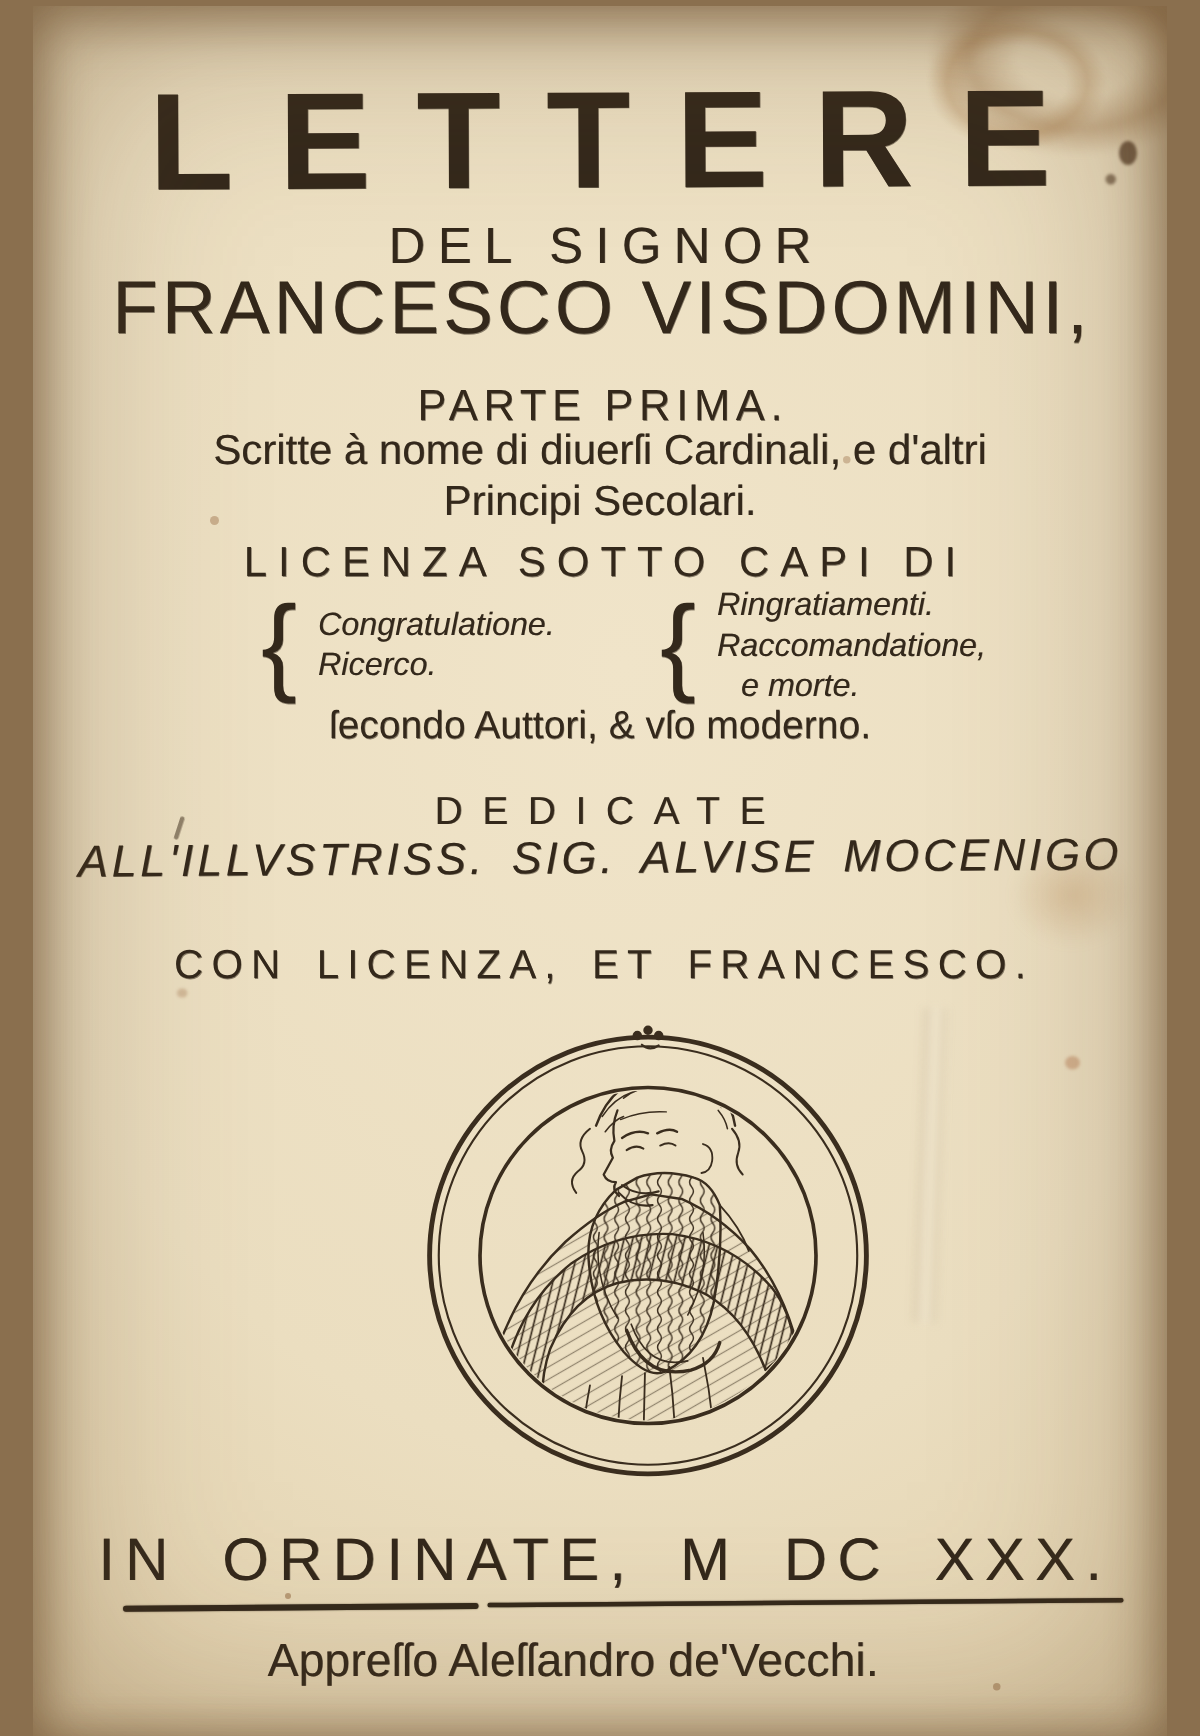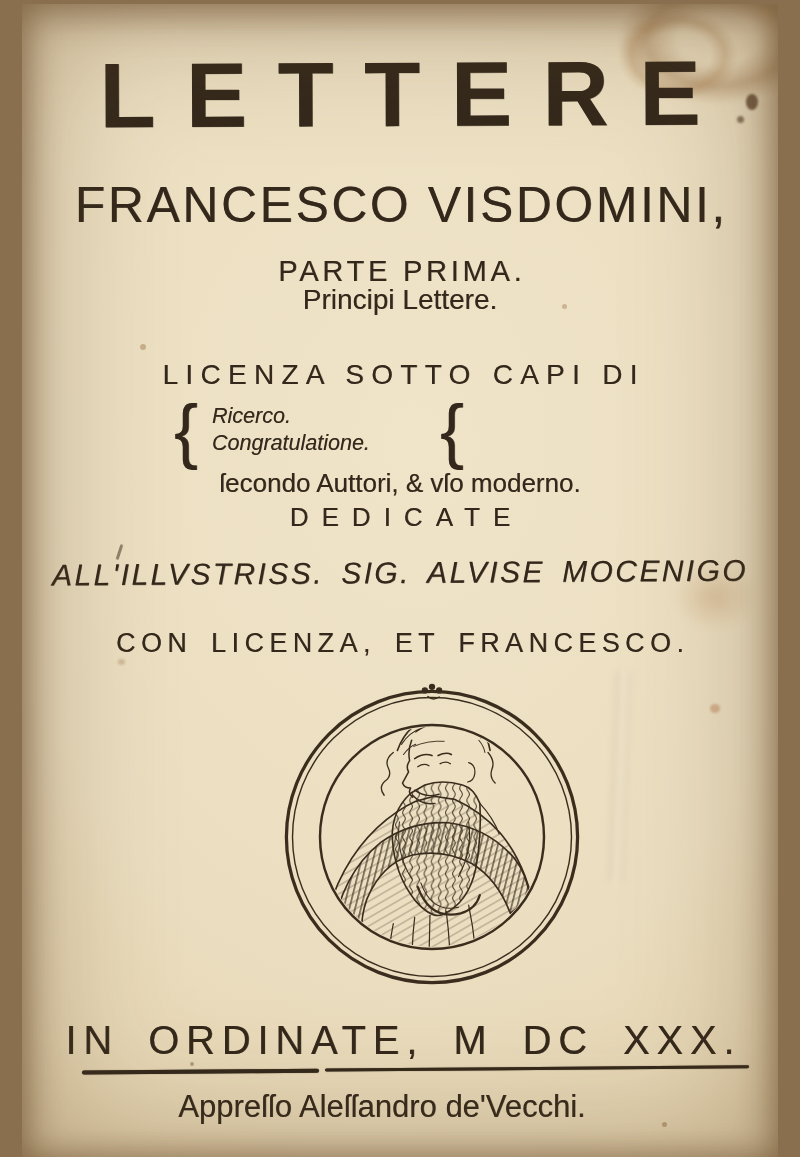--- a/index.html
+++ b/index.html
@@ -24,21 +24,21 @@
   }
   .txt{position:absolute;left:0;right:0;text-align:center;line-height:1;
        text-shadow:0.4px 0.4px 0 rgba(51,40,27,.55);}
   .t-title   {top:44px;  font-size:92px; font-weight:700; letter-spacing:.33em; padding-left:.33em; transform:rotate(-.25deg);}
   .t-signor  {top:143px; font-size:34px; letter-spacing:.24em; padding-left:.24em;}
   .t-author  {top:176px; font-size:50px; letter-spacing:.05em; padding-left:.05em;}
   .t-parte   {top:253px; font-size:29px; letter-spacing:.13em; padding-left:.13em;}
   .t-scritte {top:279px; font-size:28px; line-height:1.2;}
   .t-ordinate{top:357px; font-size:28px; letter-spacing:.26em; padding-left:.26em;}
   .t-dalle   {top:464px; font-size:26px; line-height:1.22;}
-  .t-dedicate{top:500px; font-size:26px; letter-spacing:.5em; padding-left:.5em;}
+  .t-dedicate{top:523px; font-size:26px; letter-spacing:.5em; padding-left:.5em;}
   .t-dedicatee{top:554px;font-size:30px; font-style:italic; letter-spacing:.08em; word-spacing:.22em; transform:rotate(-.4deg);}
   .t-dedsub  {top:590px; font-size:25px; font-style:italic; word-spacing:.08em;}
   .t-licenza {top:626px; font-size:27px; letter-spacing:.2em;  word-spacing:.22em; padding-left:.2em;}
   .t-imprint {top:1016px;font-size:40px; letter-spacing:.17em; word-spacing:.28em; padding-left:.17em;}
   .t-publisher{top:1087px;font-size:31px; transform:translateX(-18px);}
 
   .capi{position:absolute;top:386px;left:0;right:0;height:80px;}
   .capi-col{position:absolute;top:0;display:flex;align-items:center;}
   .capi-col.left {left:152px;}
   .capi-col.right{left:418px;}
@@ -91,39 +91,46 @@
   <div class="spot s-fox1"></div>
   <div class="spot s-fox2"></div>
   <div class="spot s-fox3"></div>
   <div class="spot s-fox4"></div>
   <div class="spot s-fox5"></div>
   <div class="spot s-fox6"></div>
   <div class="crease"></div>
   <div class="penmark"></div>
 
   <div class="txt t-title">LETTERE</div>
+  <div class="txt t-signor">DEL SIGNOR</div>
   <div class="txt t-author">FRANCESCO VISDOMINI,</div>
   <div class="txt t-parte">PARTE PRIMA.</div>
 
   <div class="txt t-scritte">
-    <div>Principi Lettere.</div>
+    <div>Scritte à nome di diuerſi Cardinali, e d'altri</div>
+    <div>Principi Secolari.</div>
   </div>
 
   <div class="txt t-ordinate">LICENZA SOTTO CAPI DI</div>
 
   <div class="capi">
     <div class="capi-col left">
       <span class="brace">{</span>
       <ul class="capi-list">
+        <li>Congratulatione.</li>
         <li>Ricerco.</li>
-        <li>Congratulatione.</li>
       </ul>
     </div>
     <div class="capi-col right">
       <span class="brace">{</span>
+      <ul class="capi-list">
+        <li>Ringratiamenti.</li>
+        <li>Raccomandatione,</li>
+        <li>e morte.</li>
+      </ul>
     </div>
   </div>
 
   <div class="txt t-dalle">
     <div>ſecondo Auttori, &amp; vſo moderno.</div>
   </div>
 
   <div class="txt t-dedicate">DEDICATE</div>
   <div class="txt t-dedicatee">ALL'ILLVSTRISS. SIG. ALVISE MOCENIGO</div>
   <div class="txt t-licenza">CON LICENZA, ET FRANCESCO.</div>

